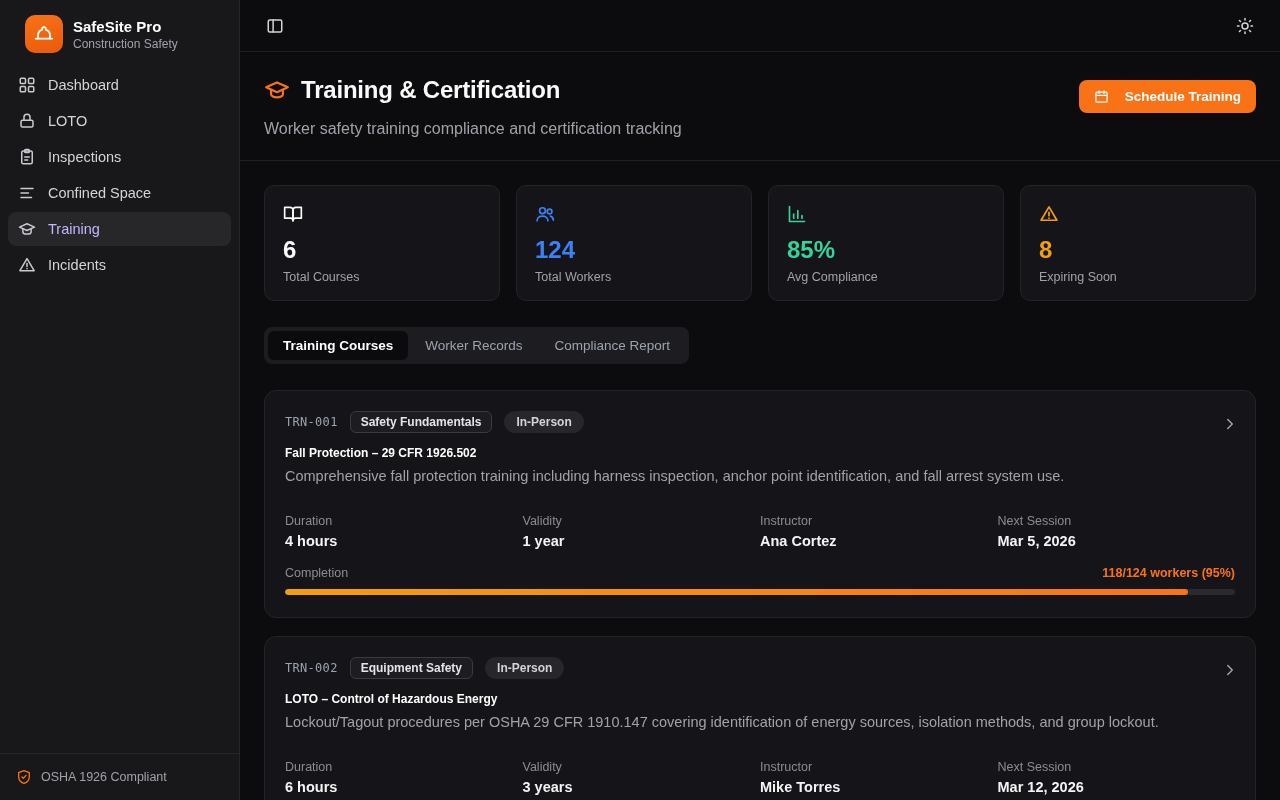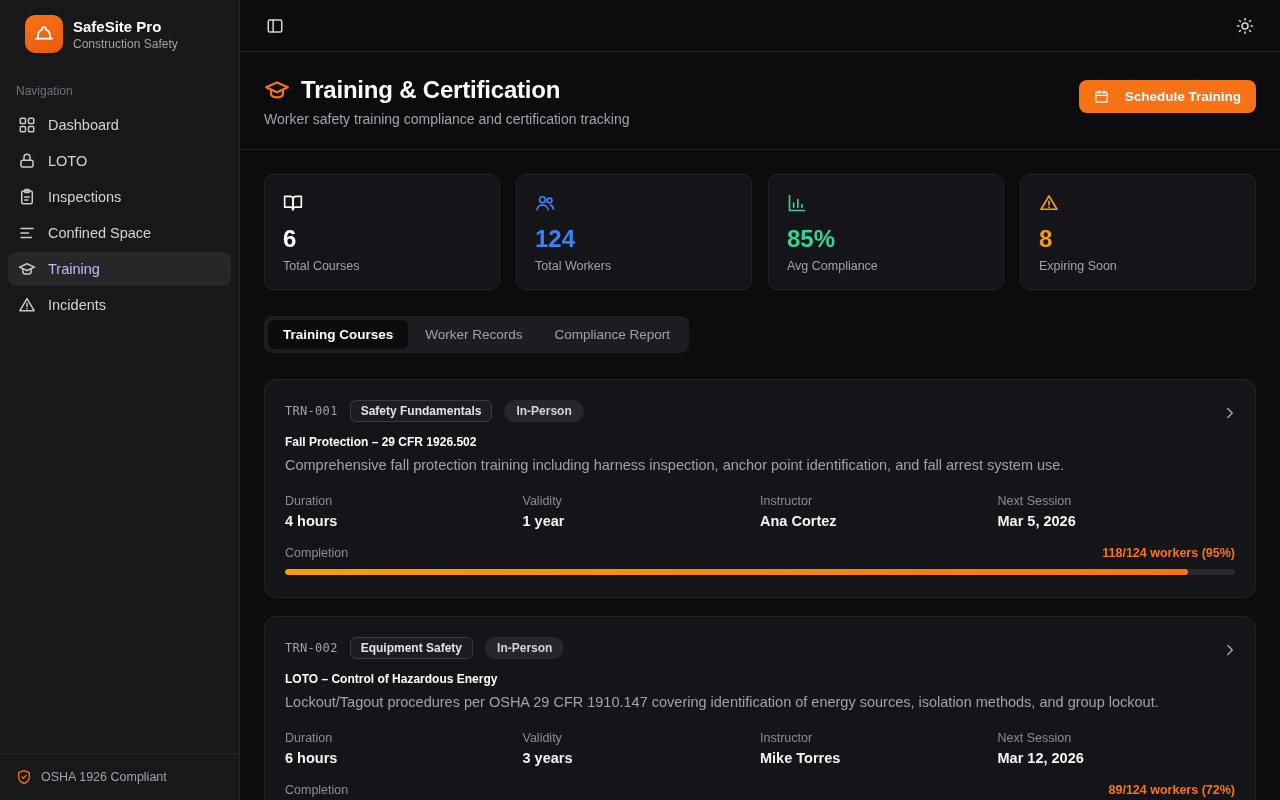--- a/index.html
+++ b/index.html
@@ -55,21 +55,21 @@
     cursor: pointer; padding: 6px; border-radius: 6px;
   }
 
   .page-header {
     padding: 24px 24px 22px; border-bottom: 1px solid #202024;
     display: flex; align-items: flex-start; justify-content: space-between;
   }
   .title-row { display: flex; align-items: center; gap: 11px; }
   .title-row .hicon { color: #f97316; }
   .page-title { font-size: 24px; font-weight: 700; letter-spacing: -0.2px; }
-  .page-subtitle { font-size: 14px; color: #a1a1aa; margin-top: 7px; }
+  .page-subtitle { font-size: 16px; color: #a1a1aa; margin-top: 16px; }
   .schedule-btn {
     display: flex; align-items: center; gap: 16px;
     background: #f97316; color: #ffffff; border: none; cursor: pointer;
     border-radius: 8px; padding: 9px 15px; font-size: 13.5px; font-weight: 600;
     font-family: "Liberation Sans", sans-serif; margin-top: 4px;
   }
 
   .content { flex: 1; padding: 24px; overflow: hidden; }
 
   
@@ -111,21 +111,21 @@
   .badge-outline {
     background: #1d1d21; border: 1px solid #3a3a40; color: #e4e4e7;
     font-size: 12px; font-weight: 600; padding: 3px 10px; border-radius: 6px;
   }
   .badge-pill {
     background: #26262b; color: #d4d4d8;
     font-size: 12px; font-weight: 600; padding: 4px 12px; border-radius: 999px;
   }
   .course-title { font-size: 12px; font-weight: 700; margin-top: 13px; color: #fff; }
   .course-desc { font-size: 14.5px; color: #a1a1aa; margin-top: 8px; }
-  .course-fields { display: grid; grid-template-columns: repeat(4, 1fr); margin-top: 21px; }
+  .course-fields { display: grid; grid-template-columns: repeat(4, 1fr); margin-top: 30px; }
   .field-label { font-size: 12.5px; color: #8b8b93; }
   .field-value { font-size: 14.5px; font-weight: 600; color: #f4f4f5; margin-top: 5px; }
   .completion-row { display: flex; justify-content: space-between; align-items: center; margin-top: 17px; }
   .completion-label { font-size: 12.5px; color: #8b8b93; }
   .completion-value { font-size: 12.5px; font-weight: 700; color: #f97316; }
   .progress-track {
     margin-top: 9px; height: 6px; border-radius: 999px;
     background: #2a2a2f; overflow: hidden;
   }
   .progress-fill {
@@ -145,21 +145,20 @@
         <path d="M5.5 17v-3.5a6.5 6.5 0 0 1 4.5-6.2V6.5a2 2 0 0 1 4 0v.8a6.5 6.5 0 0 1 4.5 6.2V17"></path>
       </svg>
     </div>
     <div>
       <div class="brand-name">SafeSite Pro</div>
       <div class="brand-sub">Construction Safety</div>
     </div>
   </div>
 
   <nav>
-    <div class="nav-label">Navigation</div>
 
     <div class="nav-item">
       <span class="nicon">
         <svg width="18" height="18" viewBox="0 0 24 24" fill="none" stroke="currentColor" stroke-width="2" stroke-linecap="round" stroke-linejoin="round">
           <rect x="3" y="3" width="7" height="7" rx="1.5"></rect>
             <rect x="14" y="3" width="7" height="7" rx="1.5"></rect>
           <rect x="3" y="14" width="7" height="7" rx="1.5"></rect>
             <rect x="14" y="14" width="7" height="7" rx="1.5"></rect>
         </svg>
       </span>

